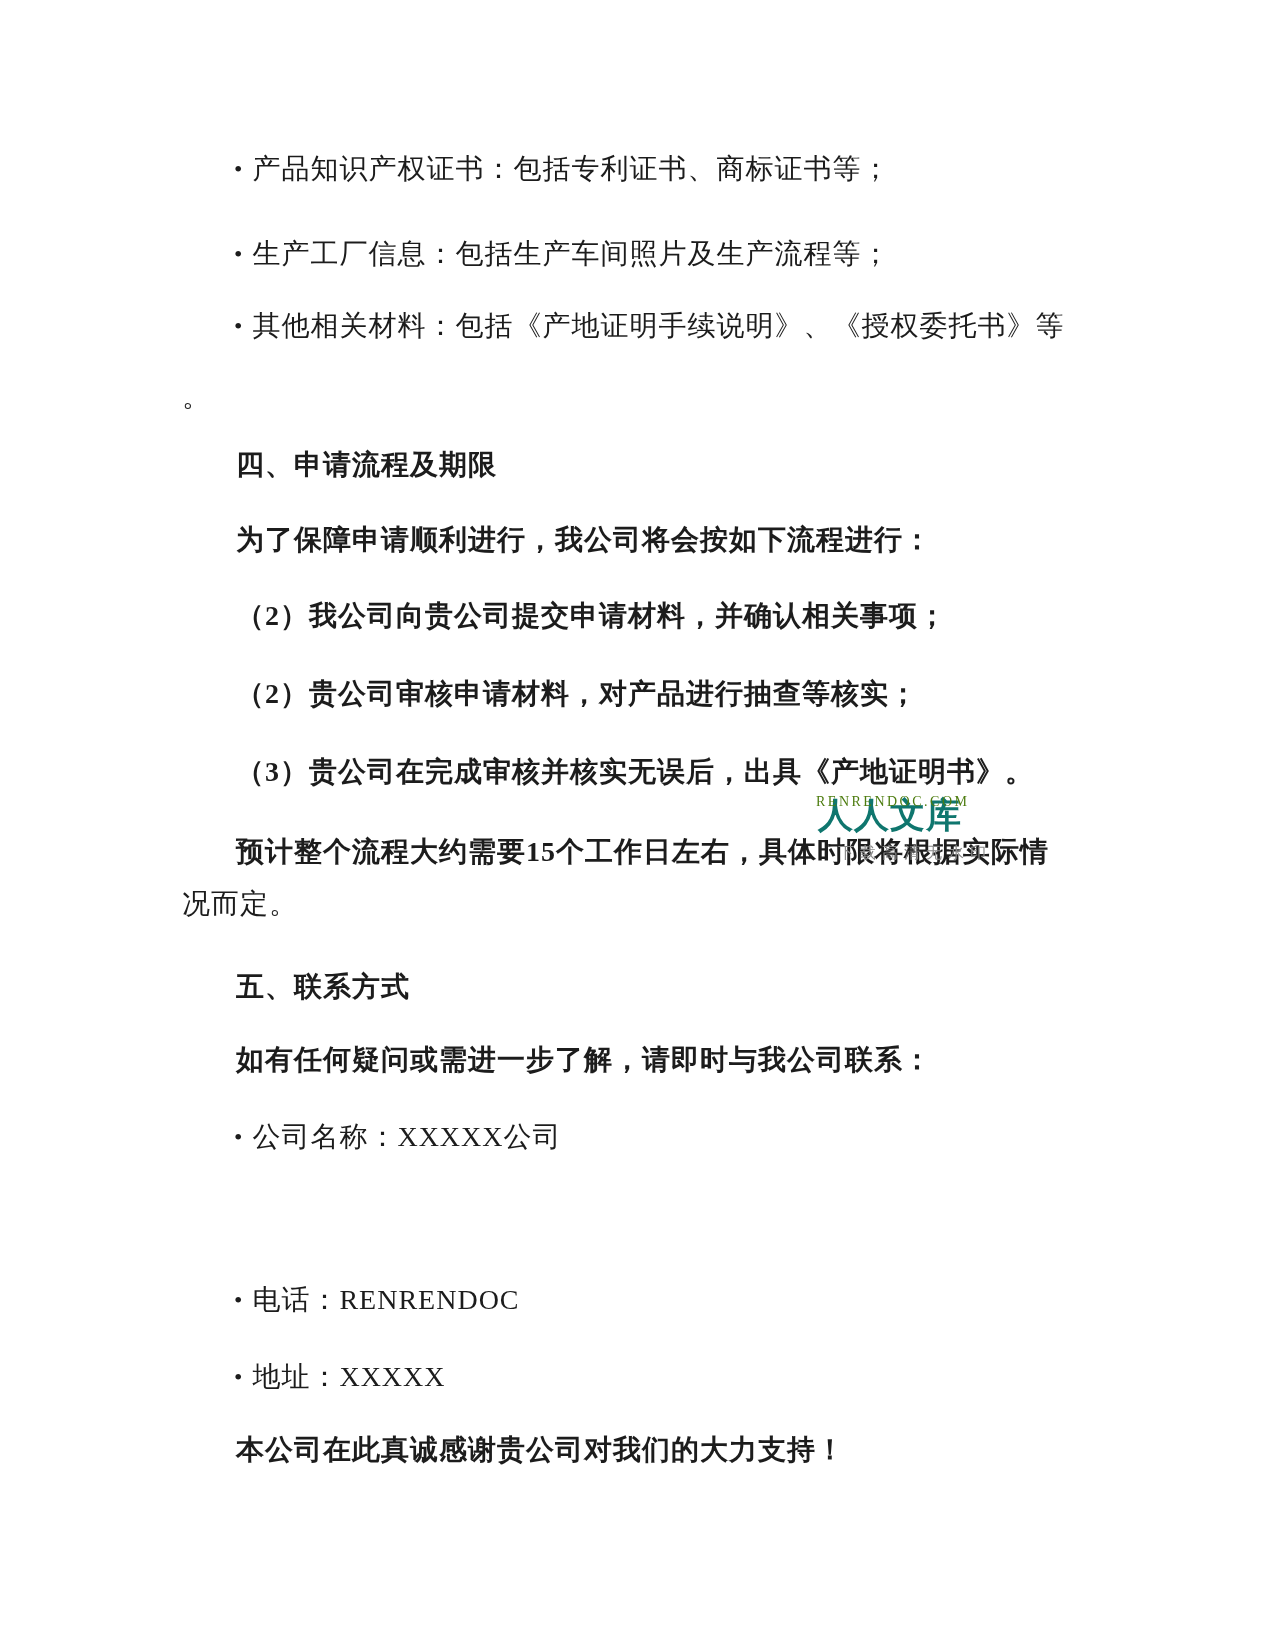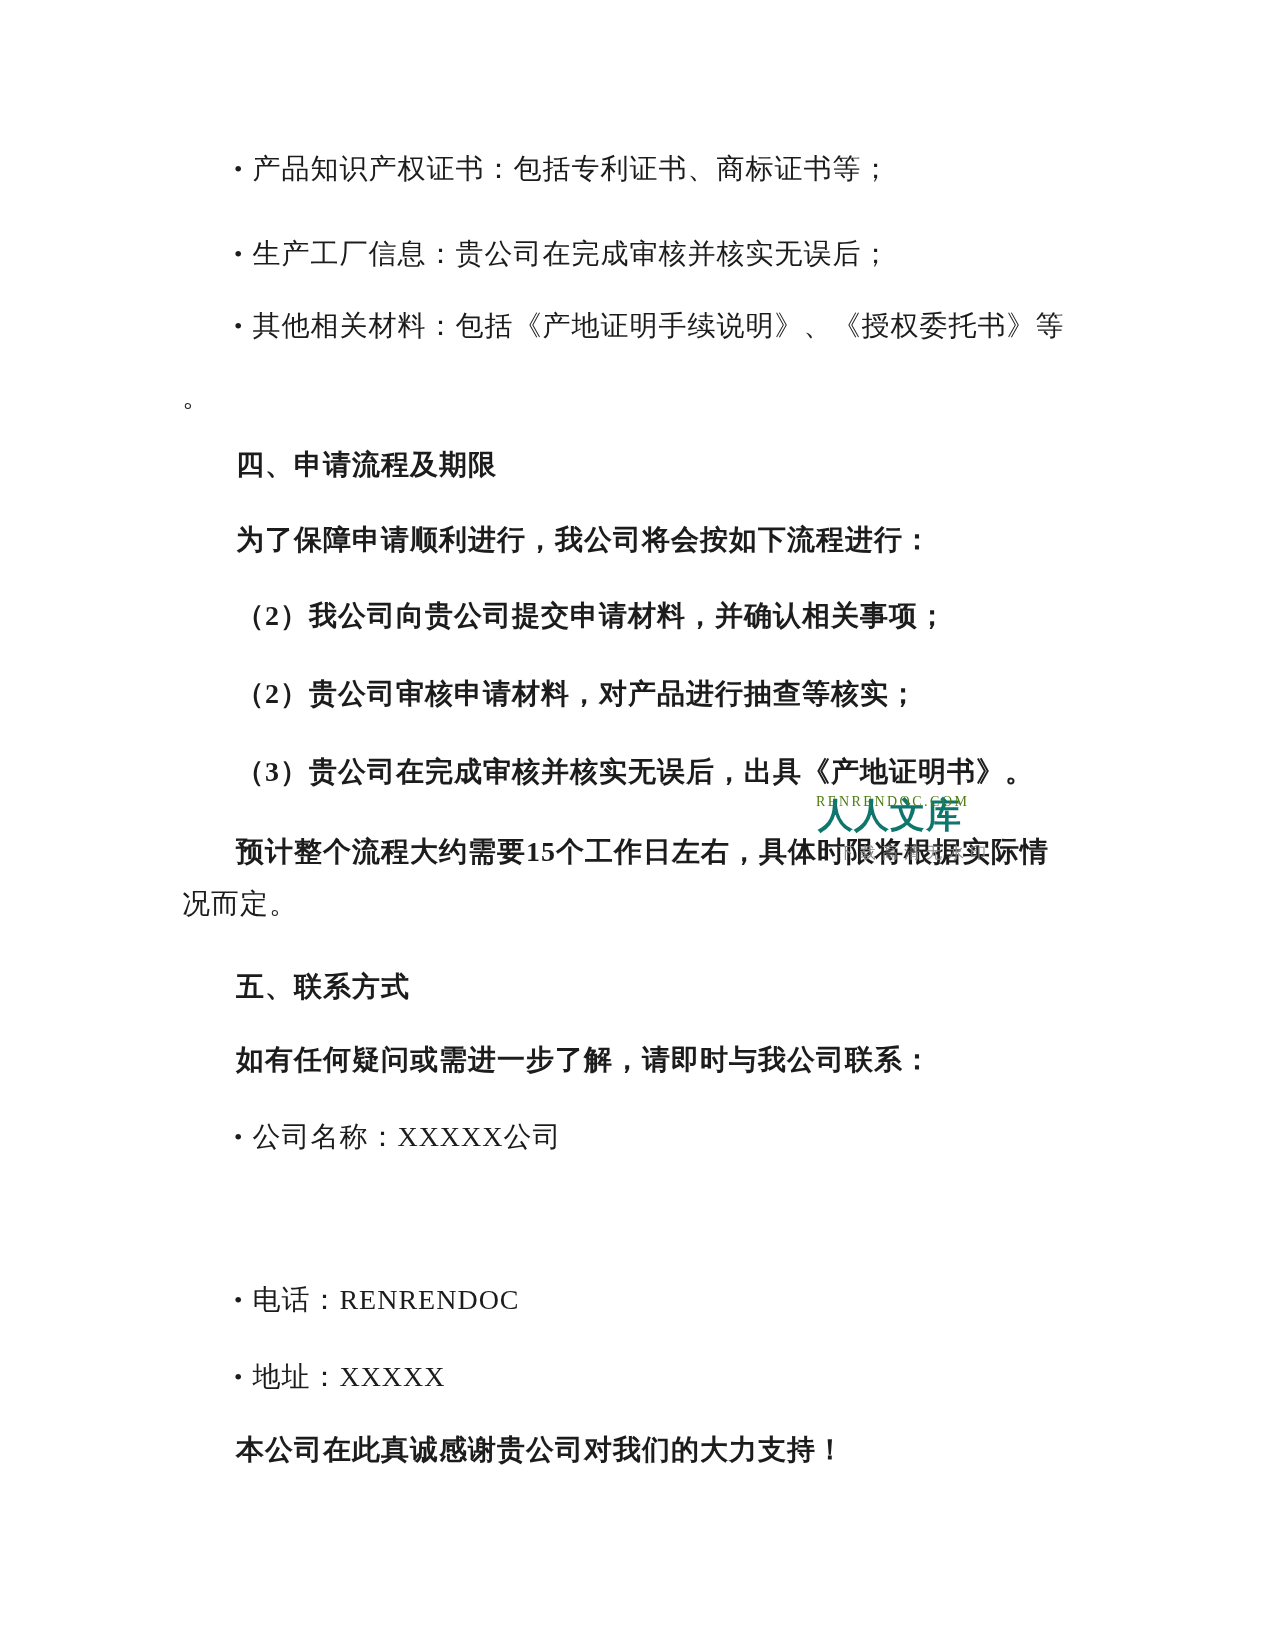--- a/index.html
+++ b/index.html
@@ -66,21 +66,21 @@
 </head>
 <body>
 
 <div class="page">
 
   <div class="line bullet-line" style="top:152px">
     <span class="dot">•</span><span>产品知识产权证书：包括专利证书、商标证书等；</span>
   </div>
 
   <div class="line bullet-line" style="top:237px">
-    <span class="dot">•</span><span>生产工厂信息：贵公司在完成审核并核实无误后；</span>
+    <span class="dot">•</span><span>生产工厂信息：包括生产车间照片及生产流程等；</span>
   </div>
 
   <div class="line bullet-line" style="top:309px">
     <span class="dot">•</span><span>其他相关材料：包括《产地证明手续说明》、《授权委托书》等</span>
   </div>
 
   <div class="line flush" style="top:380px">
     <span>。</span>
   </div>
 

